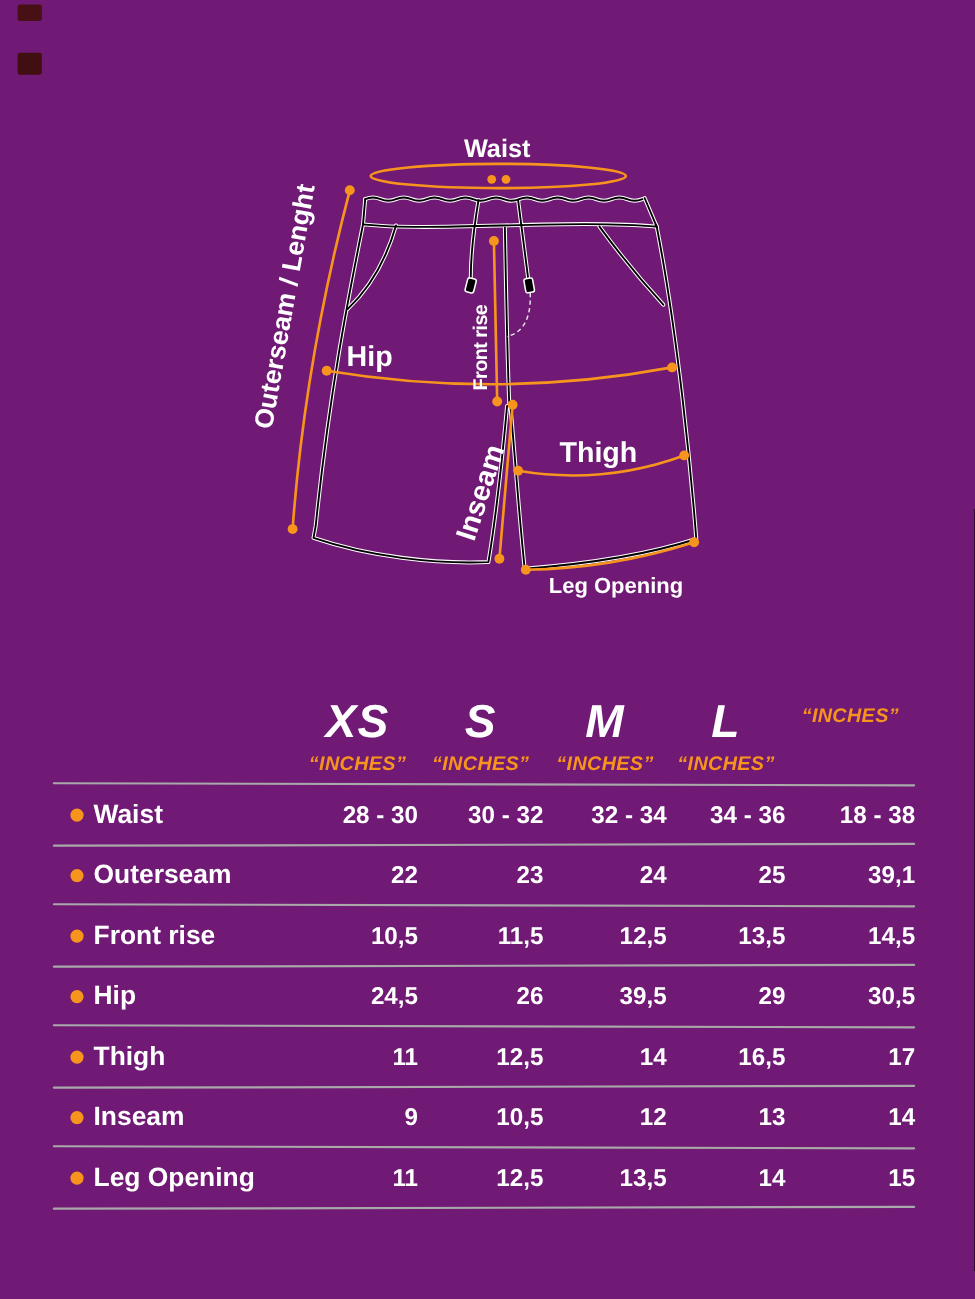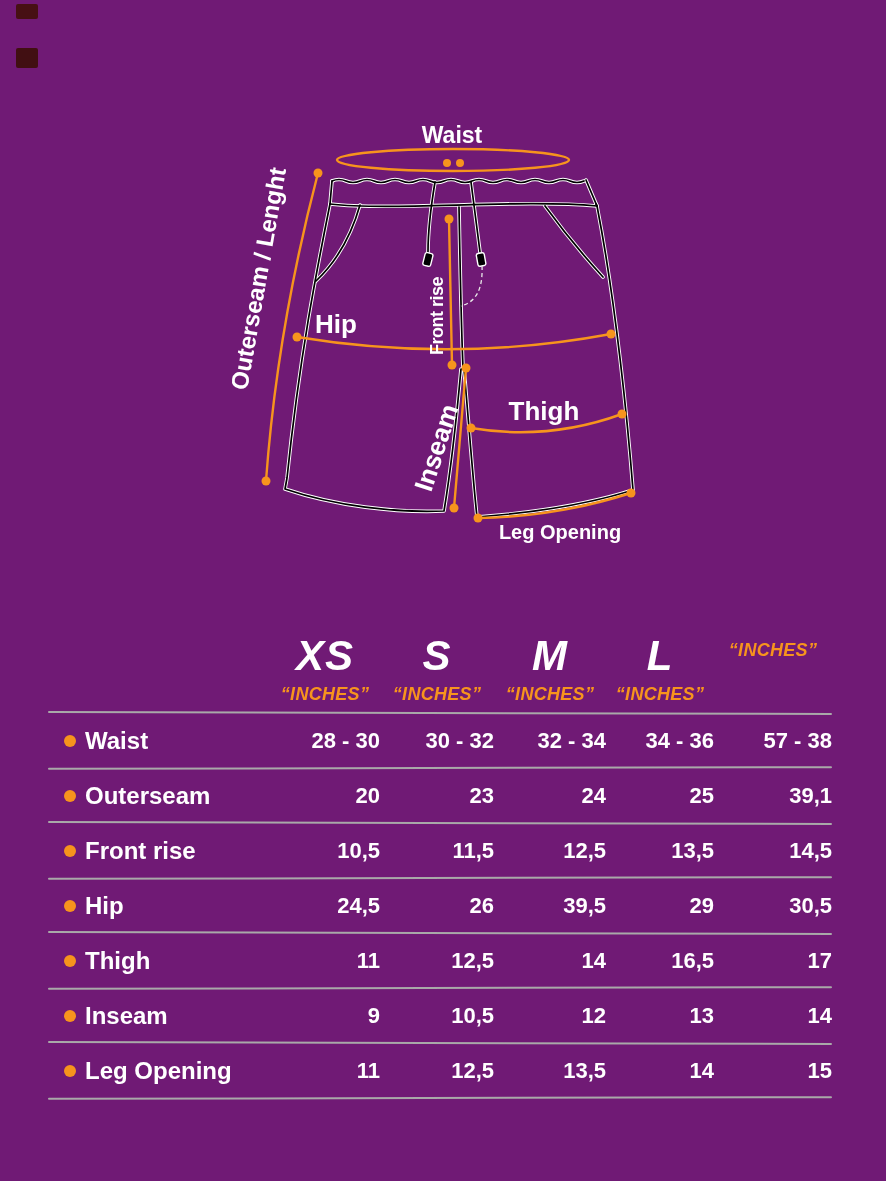--- a/index.html
+++ b/index.html
@@ -158,29 +158,29 @@
     <div class="sep a"></div>
         <div class="trow">
           <div class="rowlabel">
             <span class="dot"></span>
             <span>Waist</span>
           </div>
           <div class="cell">28 - 30</div>
           <div class="cell">30 - 32</div>
           <div class="cell">32 - 34</div>
           <div class="cell">34 - 36</div>
-          <div class="cell">57 - 38</div>
+          <div class="cell">18 - 38</div>
         </div>
         <div class="sep b"></div>
         <div class="trow">
           <div class="rowlabel">
             <span class="dot"></span>
             <span>Outerseam</span>
           </div>
-          <div class="cell">20</div>
+          <div class="cell">22</div>
           <div class="cell">23</div>
           <div class="cell">24</div>
           <div class="cell">25</div>
           <div class="cell">39,1</div>
         </div>
         <div class="sep a"></div>
         <div class="trow">
           <div class="rowlabel">
             <span class="dot"></span>
             <span>Front rise</span>

